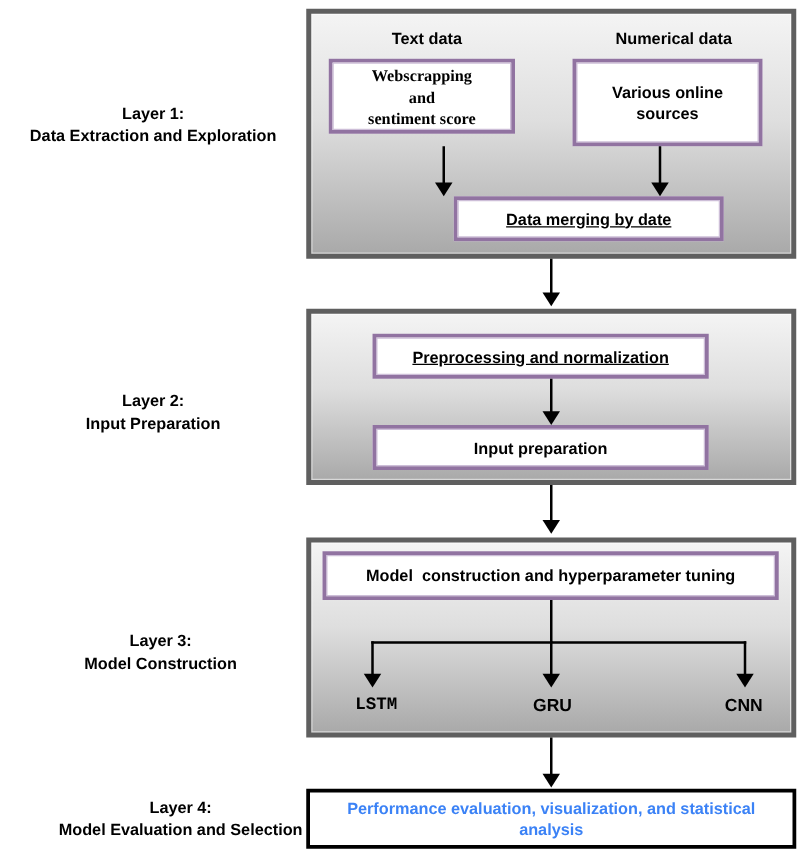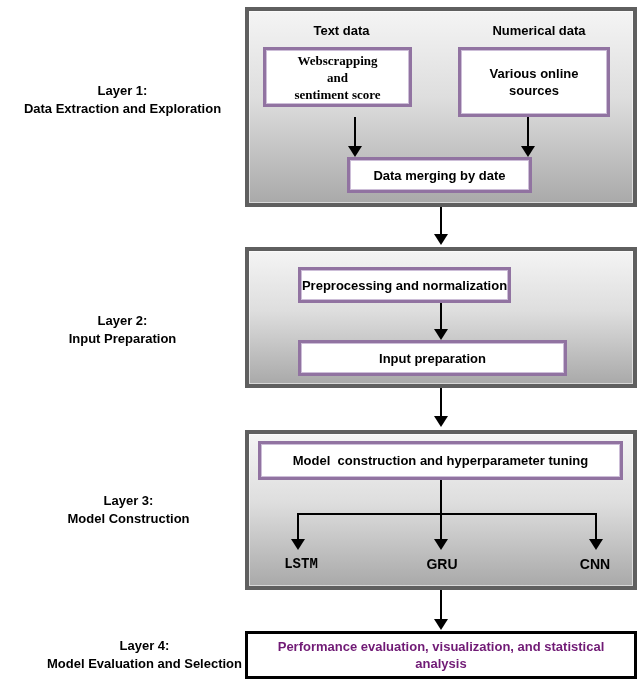--- a/index.html
+++ b/index.html
@@ -58,58 +58,58 @@
   .hline{position:absolute;height:2px;background:var(--arrow-color);}
   .branch-label{
     position:absolute;text-align:center;font-size:14px;font-weight:bold;color:#000;
     transform:translateX(-50%);white-space:pre-wrap;
   }
   
   .final-box{
     position:absolute;left:245px;width:392px;background:#ffffff;
     border:3px solid var(--final-box-border);
     display:flex;align-items:center;justify-content:center;text-align:center;
-    font-size:13px;font-weight:bold;color:#701a75;line-height:17px;
+    font-size:13px;font-weight:bold;color:#3b82f6;line-height:17px;
     white-space:pre-wrap;padding:0 2px;
   }
 </style>
 </head>
 <body>
 
 <div class="stage">
 
   <div class="layer-label" style="top:82px;">Layer 1:
 Data Extraction and Exploration</div>
   <div class="layer-label" style="top:312px;">Layer 2:
 Input Preparation</div>
-  <div class="layer-label" style="top:492px;padding-left:12px;">Layer 3:
+  <div class="layer-label" style="top:504px;padding-left:12px;">Layer 3:
 Model Construction</div>
   <div class="layer-label" style="top:637px;padding-left:44px;">Layer 4:
 Model Evaluation and Selection</div>
 
   <div class="panel" style="top:7px;height:200px;">
     <div class="col-header" style="left:210px;width:160px;top:12px;">Numerical data</div>
     <div class="col-header" style="left:18px;width:149px;top:12px;">Text data</div>
 
     <div class="pbox" style="left:14px;top:36px;width:149px;height:60px;font-family:Liberation Serif, serif;">Webscrapping
 and
 sentiment score</div>
     <div class="pbox" style="left:209px;top:36px;width:152px;height:70px;">Various online
 sources</div>
 
     <div class="varrow" style="left:106px;top:106px;height:40px;"></div>
     <div class="varrow" style="left:279px;top:106px;height:40px;"></div>
 
-    <div class="pbox" style="left:98px;top:146px;width:185px;height:36px;">Data merging by date</div>
+    <div class="pbox" style="left:114px;top:146px;width:216px;height:36px;text-decoration:underline;">Data merging by date</div>
   </div>
 
   <div class="varrow" style="left:441px;top:207px;height:38px;"></div>
 
   <div class="panel" style="top:247px;height:141px;">
-    <div class="pbox" style="left:49px;top:16px;width:213px;height:36px;">Preprocessing and normalization</div>
+    <div class="pbox" style="left:49px;top:16px;width:269px;height:36px;text-decoration:underline;">Preprocessing and normalization</div>
     <div class="varrow" style="left:192px;top:52px;height:37px;"></div>
     <div class="pbox" style="left:49px;top:89px;width:269px;height:36px;">Input preparation</div>
   </div>
 
   <div class="varrow" style="left:441px;top:388px;height:39px;"></div>
 
   <div class="panel" style="top:430px;height:160px;">
     <div class="pbox" style="left:9px;top:7px;width:365px;height:39px;text-align:right;">Model  construction and hyperparameter tuning</div>
 
     <div class="vline" style="left:192px;top:46px;height:34px;"></div>

